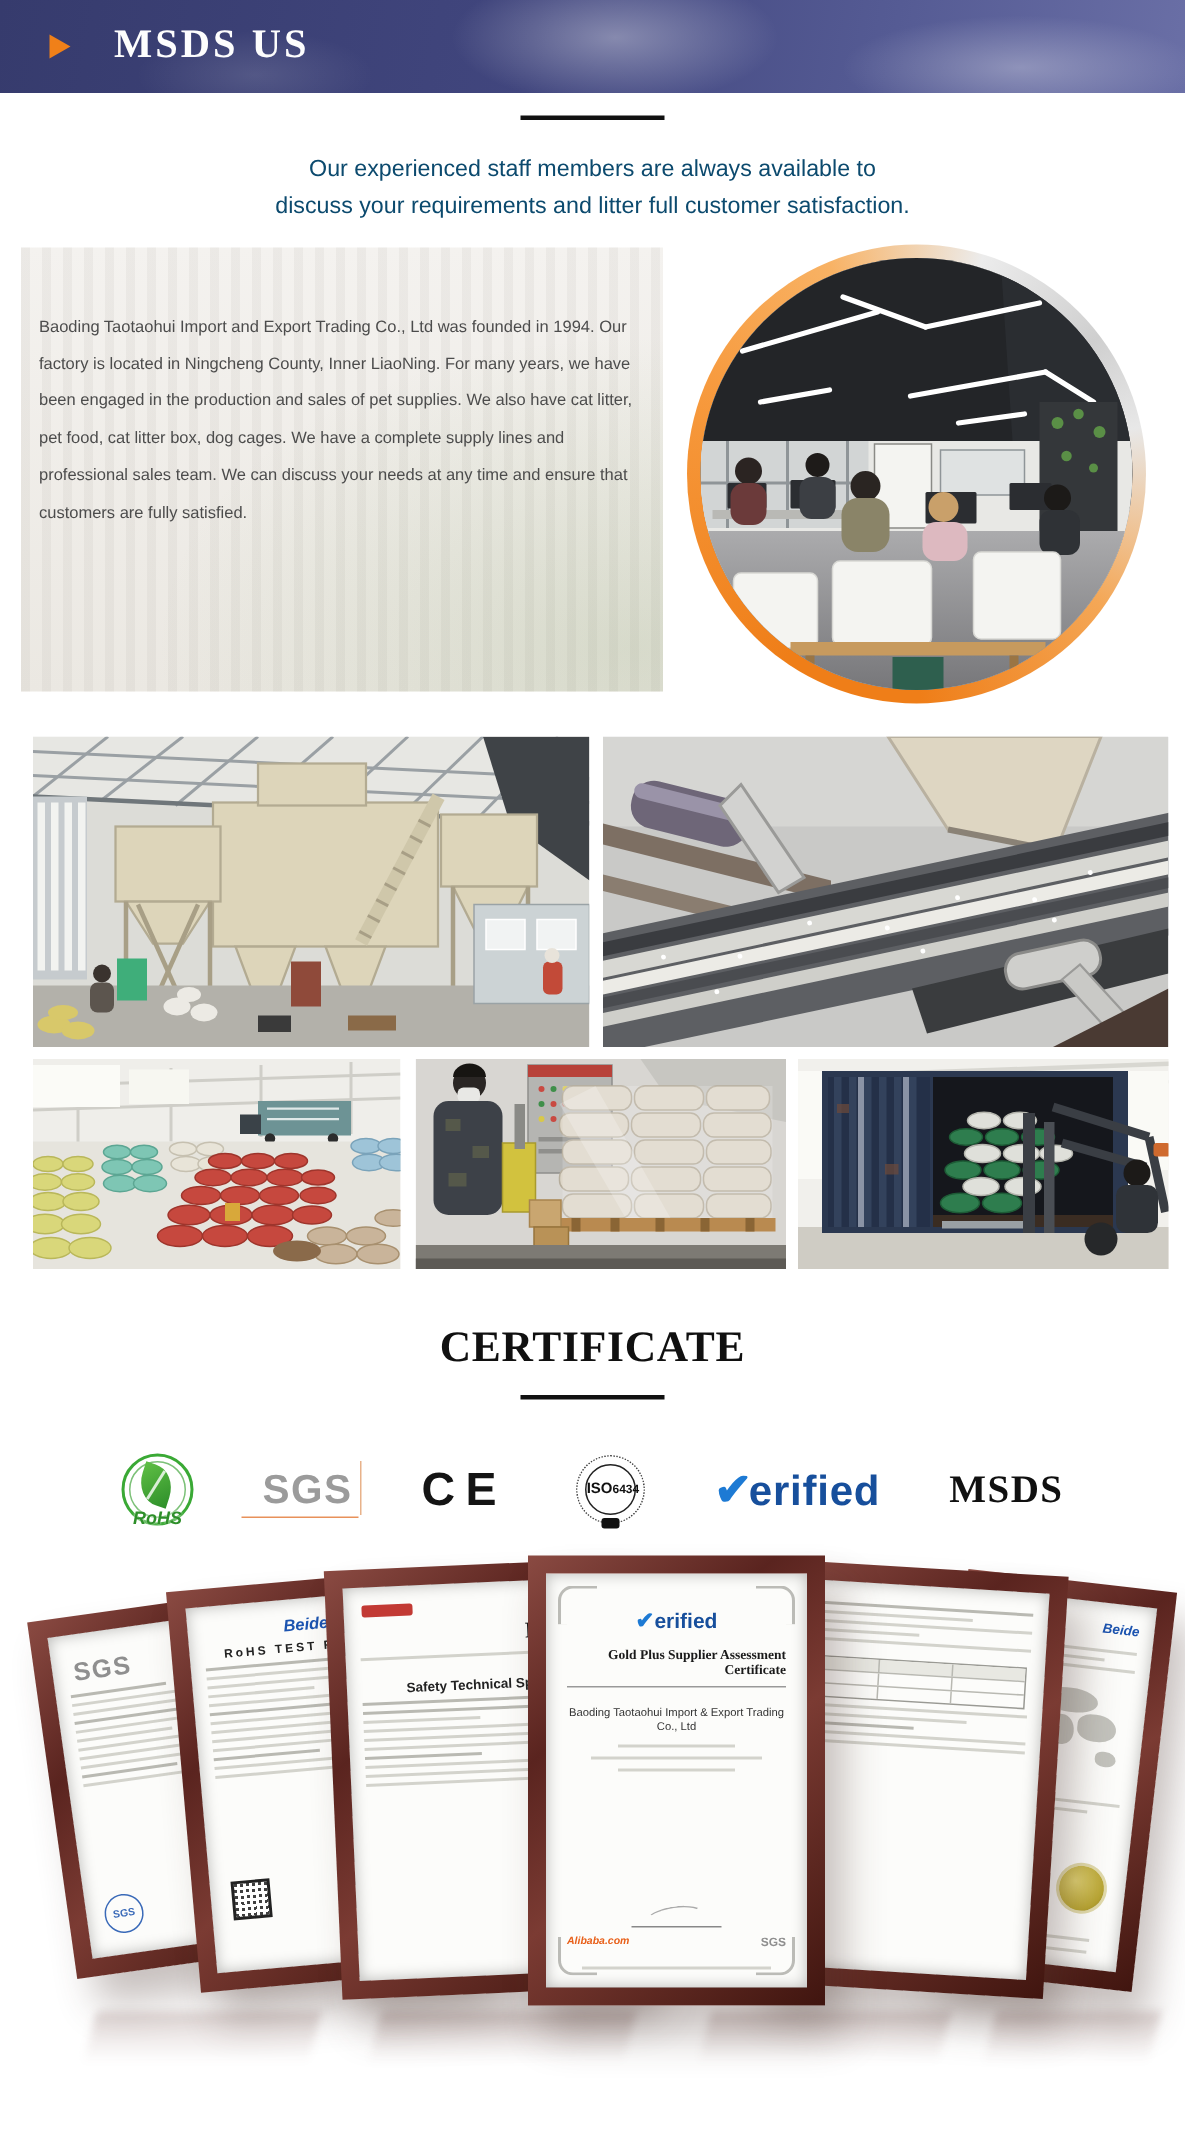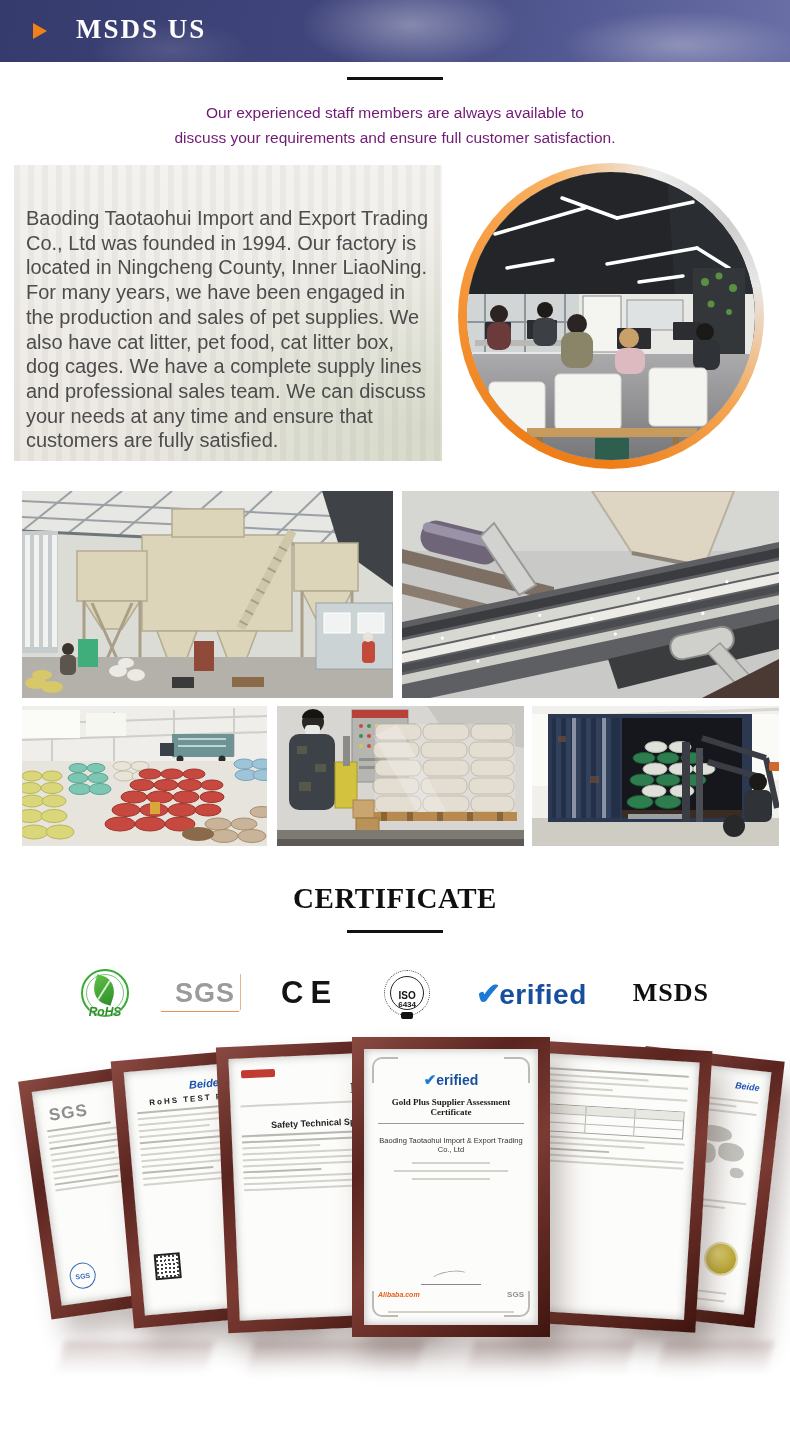--- a/index.html
+++ b/index.html
@@ -10,32 +10,32 @@
   .about-bar { position:relative; height:62px; background:linear-gradient(100deg,#363b6d 0%,#41467e 45%,#555b94 75%,#6a6fa6 100%); overflow:hidden; }
   .about-bar .cat1 { position:absolute; left:300px; top:-20px; width:220px; height:90px; background:radial-gradient(ellipse at center, rgba(255,255,255,.35), rgba(255,255,255,0) 70%); }
   .about-bar .cat2 { position:absolute; left:560px; top:10px; width:240px; height:70px; background:radial-gradient(ellipse at center, rgba(255,255,255,.30), rgba(255,255,255,0) 70%); }
   .about-bar .cat3 { position:absolute; left:90px; top:20px; width:160px; height:60px; background:radial-gradient(ellipse at center, rgba(255,255,255,.12), rgba(255,255,255,0) 70%); }
   .about-tri { position:absolute; left:33px; top:23px; width:0; height:0; border-left:14px solid #f08019; border-top:8px solid transparent; border-bottom:8px solid transparent; }
   .about-title { position:absolute; left:76px; top:14px; color:#fdfdfd; font-family:"Liberation Serif", serif; font-weight:700; font-size:27px; letter-spacing:2px; }
 
   
   .sec-heading { margin-top:36px; text-align:center; font-family:"Liberation Serif", serif; font-weight:700; font-size:29px; color:#101010; letter-spacing:.5px; }
   .heading-rule { width:96px; height:3px; background:#111; margin:15px auto 0 auto; }
-  .subtitle { margin-top:20px; text-align:center; font-size:15.5px; color:#701a75; line-height:25px; }
+  .subtitle { margin-top:20px; text-align:center; font-size:15.5px; color:#0c4a6e; line-height:25px; }
 
   
   .intro-row { position:relative; height:312px; margin-top:15px; }
   .desc-block { position:absolute; left:14px; top:0; width:428px; height:296px;
      background:
        radial-gradient(ellipse at 95% 90%, rgba(120,150,90,.18), rgba(120,150,90,0) 55%),
        repeating-linear-gradient(90deg, rgba(160,155,148,.10) 0 6px, rgba(255,255,255,0) 6px 14px),
        linear-gradient(#f4f2ef,#ebe8e2);
      overflow:hidden; }
   .desc-watermark { position:absolute; left:0; top:84px; width:100%; text-align:center; font-size:46px; font-weight:700; color:rgba(140,130,118,.16); letter-spacing:6px; white-space:nowrap; }
-  .desc-text { position:relative; padding:41px 13px 0 12px; font-size:20px; line-height:24.7px; color:#4c4c4c; }
+  .desc-text { position:relative; padding:41px 13px 0 12px; font-size:11px; line-height:24.7px; color:#4c4c4c; }
 
   .office-circle { position:absolute; left:458px; top:-2px; width:306px; height:306px; border-radius:50%; padding:9px;
      background:conic-gradient(from 215deg, #ef7e18 0%, #f79b3f 22%, #f8b264 34%, #ececec 45%, #cfcfcf 55%, #e8e8e8 62%, #f4a756 75%, #ef7e18 90%, #ef7e18 100%); }
   .office-inner { width:288px; height:288px; border-radius:50%; overflow:hidden; background:#3a3c3e; }
 
   
   .row1 { display:flex; gap:9px; padding:0 11px 0 22px; margin-top:14px; }
   .row1 .ph { height:207px; overflow:hidden; }
   .ph-factory { width:371px; }
   .ph-belt { flex:1; }
@@ -49,21 +49,21 @@
   .rohs-ring { position:absolute; inset:0; border:2px solid #3aa935; border-radius:50%; }
   .rohs-ring2 { position:absolute; inset:5px; border:1px solid #7cc178; border-radius:50%; }
   .rohs-leaf { position:absolute; left:12px; top:8px; width:22px; height:26px; background:linear-gradient(135deg,#5fbf45,#2e8f2a); border-radius:0 70% 0 70%; transform:rotate(18deg); }
   .rohs-leaf::after { content:""; position:absolute; left:10px; top:2px; width:2px; height:22px; background:rgba(255,255,255,.8); transform:rotate(14deg); }
   .rohs-label { position:absolute; left:0; bottom:-2px; width:100%; text-align:center; font-weight:700; font-style:italic; font-size:12px; color:#2e8f2a; text-shadow:0 0 2px #fff; }
   .logo-sgs { position:relative; font-weight:700; font-size:27px; color:#9b9b9b; letter-spacing:1px; font-family:"Liberation Sans", sans-serif; }
   .logo-sgs::after { content:""; position:absolute; left:-14px; bottom:-3px; width:130%; height:1px; background:#e8915a; }
   .logo-sgs::before { content:""; position:absolute; right:-6px; top:-4px; width:1px; height:36px; background:#e8b28a; }
   .logo-ce { font-size:31px; font-weight:600; color:#141414; letter-spacing:7px; font-family:"Liberation Sans", sans-serif; }
   .logo-iso { position:relative; width:46px; height:46px; border:1px dotted #444; border-radius:50%; }
-  .iso-inner { position:absolute; inset:5px; border:1.5px solid #222; border-radius:50%; display:flex; flex-direction:column; align-items:center; justify-content:flex-end; line-height:1; }
+  .iso-inner { position:absolute; inset:5px; border:1.5px solid #222; border-radius:50%; display:flex; flex-direction:row; align-items:center; justify-content:space-between; line-height:1; }
   .iso-inner .t1 { font-size:10px; font-weight:700; color:#111; }
   .iso-inner .t2 { font-size:8px; font-weight:700; color:#111; }
   .iso-crown { position:absolute; left:50%; bottom:-4px; transform:translateX(-50%); width:12px; height:7px; background:#111; border-radius:2px; }
   .logo-verified { display:flex; align-items:baseline; }
   .logo-verified .chk { color:#1d7ad4; font-size:30px; font-weight:700; margin-right:-2px; }
   .logo-verified .txt { color:#174f9c; font-size:28px; font-weight:700; letter-spacing:.5px; }
   .logo-msds { font-family:"Liberation Serif", serif; font-weight:700; font-size:26px; color:#101010; letter-spacing:1px; }
 
   
   .frames-wrap { position:relative; height:342px; margin-top:16px; }
@@ -88,21 +88,21 @@
   .msds-sub { margin-top:14px; text-align:center; font-size:9px; font-weight:700; color:#222; }
   .f-verified { left:352px; top:2px; width:198px; height:300px; transform:rotate(0deg); z-index:6; }
   .v-corner { position:absolute; width:26px; height:26px; border:2px solid #9a9a94; opacity:.65; }
   .v-corner.tl { border-right:none; border-bottom:none; border-radius:10px 0 0 0; left:8px; top:8px; background:none; height:26px; margin:0; }
   .v-corner.tr { border-left:none; border-bottom:none; border-radius:0 10px 0 0; right:8px; top:8px; }
   .v-corner.bl { border-right:none; border-top:none; border-radius:0 0 0 10px; left:8px; bottom:8px; }
   .v-corner.br { border-left:none; border-top:none; border-radius:0 0 10px 0; right:8px; bottom:8px; }
   .v-logo { margin-top:22px; text-align:center; }
   .v-logo .chk { color:#1d7ad4; font-size:15px; font-weight:700; }
   .v-logo .txt { color:#174f9c; font-size:14px; font-weight:700; }
-  .v-title { margin:8px 14px 0 14px; text-align:center; font-family:"Liberation Serif", serif; font-size:9px; font-weight:700; color:#1a1a1a; border-bottom:1px solid #999; padding-bottom:6px; }
+  .v-title { margin:8px 14px 0 14px; text-align:right; font-family:"Liberation Serif", serif; font-size:9px; font-weight:700; color:#1a1a1a; border-bottom:1px solid #999; padding-bottom:6px; }
   .v-company { margin:12px 10px 0 10px; text-align:center; font-size:7.5px; color:#333; }
   .v-footer { position:absolute; left:14px; right:14px; bottom:26px; display:flex; justify-content:space-between; align-items:center; }
   .v-ali { color:#e8601a; font-size:7px; font-weight:700; font-style:italic; }
   .v-sgs { color:#8f8f8f; font-size:8px; font-weight:700; }
   .v-sign { position:absolute; left:50%; bottom:40px; transform:translateX(-50%); width:60px; height:14px; border-bottom:1px solid #888; }
   .v-sign::before { content:""; position:absolute; left:10px; top:0; width:36px; height:12px; border:1px solid #aaa; border-color:#aaa transparent transparent transparent; border-radius:50%; transform:rotate(-8deg); }
   .f-report { left:508px; top:10px; width:196px; height:282px; transform:rotate(3.5deg); z-index:4; }
   .mini-table { margin:10px 12px 0 12px; border:1px solid #9a9a94; }
   .mini-table .r { display:flex; border-top:1px solid #b9b9b2; }
   .mini-table .r:first-child { border-top:none; background:#e8e8e2; }
@@ -128,21 +128,21 @@
     <div class="cat1"></div>
     <div class="cat2"></div>
     <div class="cat3"></div>
     <div class="about-tri"></div>
     <div class="about-title">MSDS US</div>
   </div>
 
   <div class="heading-rule"></div>
   <div class="subtitle">
     <div>Our experienced staff members are always available to</div>
-    <div>discuss your requirements and ensure full customer satisfaction.</div>
+    <div>discuss your requirements and litter full customer satisfaction.</div>
   </div>
 
   <div class="intro-row">
     <div class="desc-block">
       <div class="desc-text">Baoding Taotaohui Import and Export Trading Co., Ltd was founded in 1994. Our factory is located in Ningcheng County, Inner LiaoNing. For many years, we have been engaged in the production and sales of pet supplies. We also have cat litter, pet food, cat litter box, dog cages. We have a complete supply lines and professional sales team. We can discuss your needs at any time and ensure that customers are fully satisfied.</div>
     </div>
 
     <div class="office-circle">
       <div class="office-inner">
         <svg width="288" height="288" viewBox="0 0 288 288">

